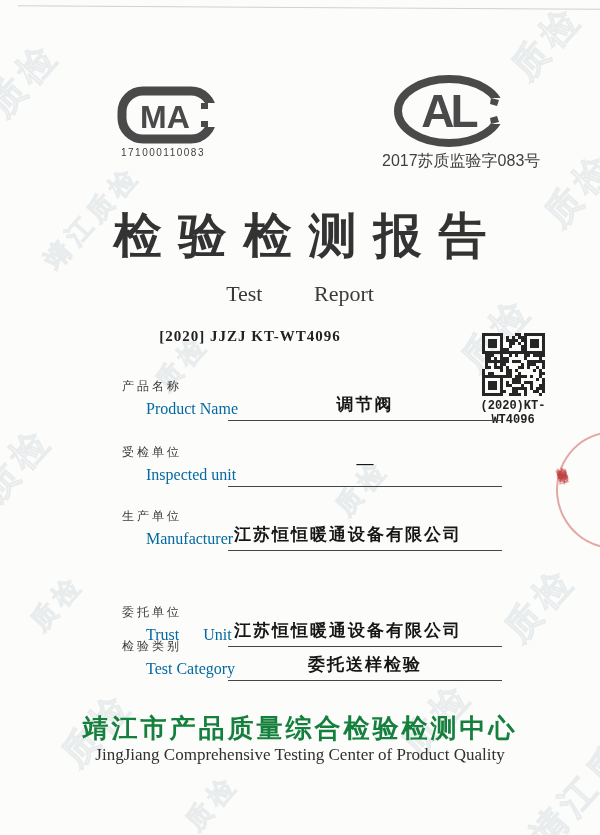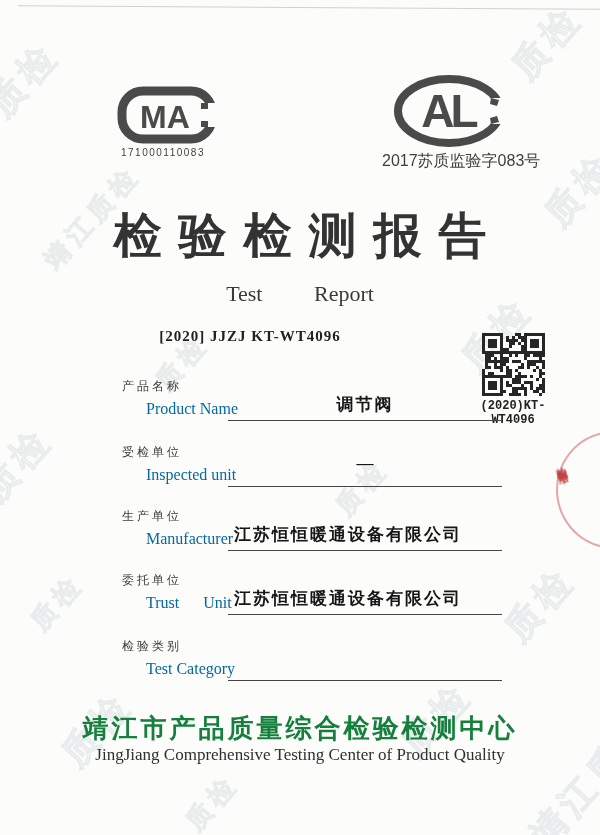--- a/index.html
+++ b/index.html
@@ -415,29 +415,30 @@
   <span class="en">Inspected unit</span>
   <span class="value dash">—</span>
   <span class="rule"></span>
 </div>
 <div class="field-row" style="top:508px;">
   <span class="zh">生 产 单 位</span>
   <span class="en">Manufacturer</span>
   <span class="value left">江苏恒恒暖通设备有限公司</span>
   <span class="rule"></span>
 </div>
-<div class="field-row" style="top:572px;">
+<div class="field-row" style="top:604px;">
   <span class="zh">委 托 单 位</span>
   <span class="en">Trust      Unit</span>
   <span class="value left">江苏恒恒暖通设备有限公司</span>
   <span class="rule"></span>
 </div>
 <div class="field-row" style="top:638px;">
   <span class="zh">检 验 类 别</span>
   <span class="en">Test Category</span>
+  <span class="value">委托送样检验</span>
   <span class="rule"></span>
 </div>
 
 <div class="abs footer-zh">靖江市产品质量综合检验检测中心</div>
 <div class="abs footer-en">JingJiang Comprehensive Testing Center of Product Quality</div>
 
 <div class="abs stamp">
   <span class="stamp-text">检验检测专用章</span>
 </div>
 

